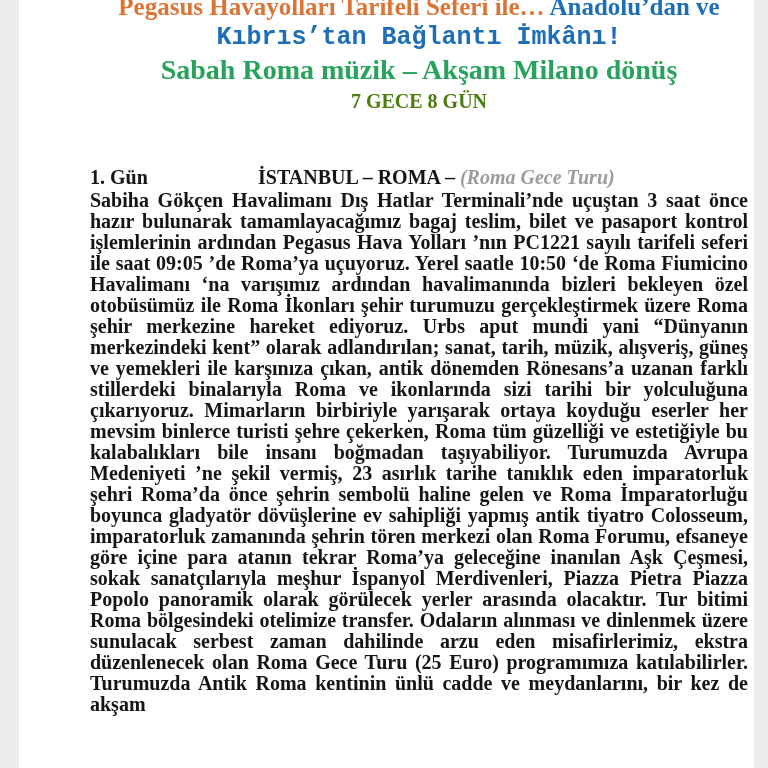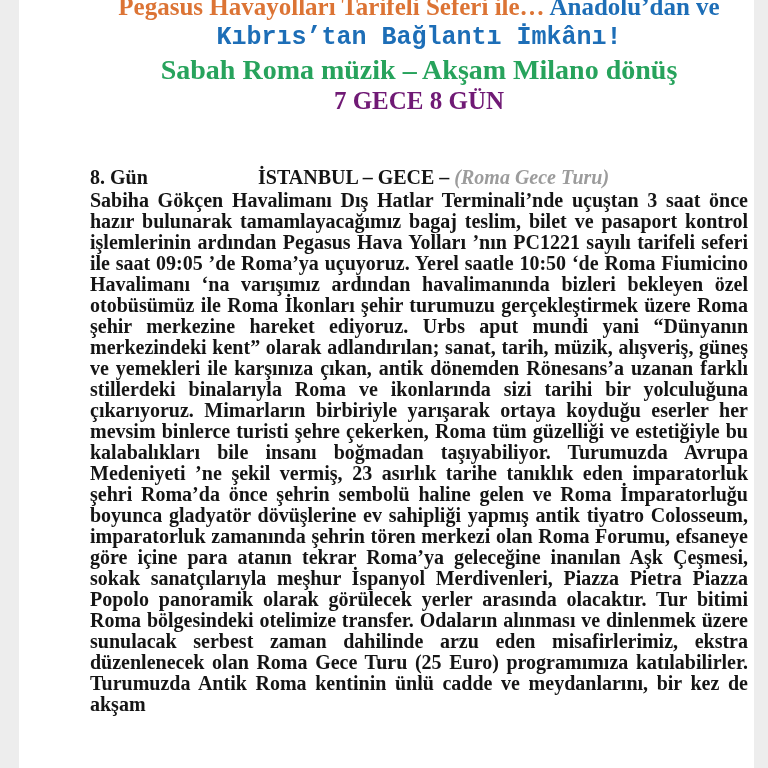--- a/index.html
+++ b/index.html
@@ -52,22 +52,22 @@
     color: #27a35c;
     font-size: 28px;
     line-height: 34px;
   }
   .hdr-line4 {
     color: #151515;
     font-size: 28px;
     line-height: 30px;
   }
   .hdr-line5 {
-    color: #701a75;
-    font-size: 25px;
+    color: #4d7c0f;
+    font-size: 20px;
     line-height: 28px;
   }
   
   .day-heading {
     margin-top: 50px;
     font-size: 20px;
     line-height: 24px;
     white-space: nowrap;
   }
   .day-label {
@@ -100,20 +100,20 @@
       <div class="hdr-line1">
         <span class="orange">Pegasus Havayolları Tarifeli Seferi ile…</span>
         <span class="blue">Anadolu’dan ve</span>
       </div>
       <div class="hdr-line2">Kıbrıs’tan Bağlantı İmkânı!</div>
       <div class="hdr-line3">Sabah Roma müzik – Akşam Milano dönüş</div>
       <div class="hdr-line5">7 GECE 8 GÜN</div>
     </div>
 
     <div class="day-heading">
-      <span class="day-label">8. Gün</span><span class="route">İSTANBUL – GECE –</span>
+      <span class="day-label">1. Gün</span><span class="route">İSTANBUL – ROMA –</span>
       <span class="route-note">(Roma Gece Turu)</span>
     </div>
 
     <div class="body-text">Sabiha Gökçen Havalimanı Dış Hatlar Terminali’nde uçuştan 3 saat önce hazır bulunarak tamamlayacağımız bagaj teslim, bilet ve pasaport kontrol işlemlerinin ardından Pegasus Hava Yolları ’nın PC1221 sayılı tarifeli seferi ile saat 09:05 ’de Roma’ya uçuyoruz. Yerel saatle 10:50 ‘de Roma Fiumicino Havalimanı ‘na varışımız ardından havalimanında bizleri bekleyen özel otobüsümüz ile Roma İkonları şehir turumuzu gerçekleştirmek üzere Roma şehir merkezine hareket ediyoruz. Urbs aput mundi yani “Dünyanın merkezindeki kent” olarak adlandırılan; sanat, tarih, müzik, alışveriş, güneş ve yemekleri ile karşınıza çıkan, antik dönemden Rönesans’a uzanan farklı stillerdeki binalarıyla Roma ve ikonlarında sizi tarihi bir yolculuğuna çıkarıyoruz. Mimarların birbiriyle yarışarak ortaya koyduğu eserler her mevsim binlerce turisti şehre çekerken, Roma tüm güzelliği ve estetiğiyle bu kalabalıkları bile insanı boğmadan taşıyabiliyor. Turumuzda Avrupa Medeniyeti ’ne şekil vermiş, 23 asırlık tarihe tanıklık eden imparatorluk şehri Roma’da önce şehrin sembolü haline gelen ve Roma İmparatorluğu boyunca gladyatör dövüşlerine ev sahipliği yapmış antik tiyatro Colosseum, imparatorluk zamanında şehrin tören merkezi olan Roma Forumu, efsaneye göre içine para atanın tekrar Roma’ya geleceğine inanılan Aşk Çeşmesi, sokak sanatçılarıyla meşhur İspanyol Merdivenleri, Piazza Pietra Piazza Popolo panoramik olarak görülecek yerler arasında olacaktır. Tur bitimi Roma bölgesindeki otelimize transfer. Odaların alınması ve dinlenmek üzere sunulacak serbest zaman dahilinde arzu eden misafirlerimiz, ekstra düzenlenecek olan Roma Gece Turu (25 Euro) programımıza katılabilirler. Turumuzda Antik Roma kentinin ünlü cadde ve meydanlarını, bir kez de akşam</div>
 
   </div>
 </div>
 
 </body></html>

